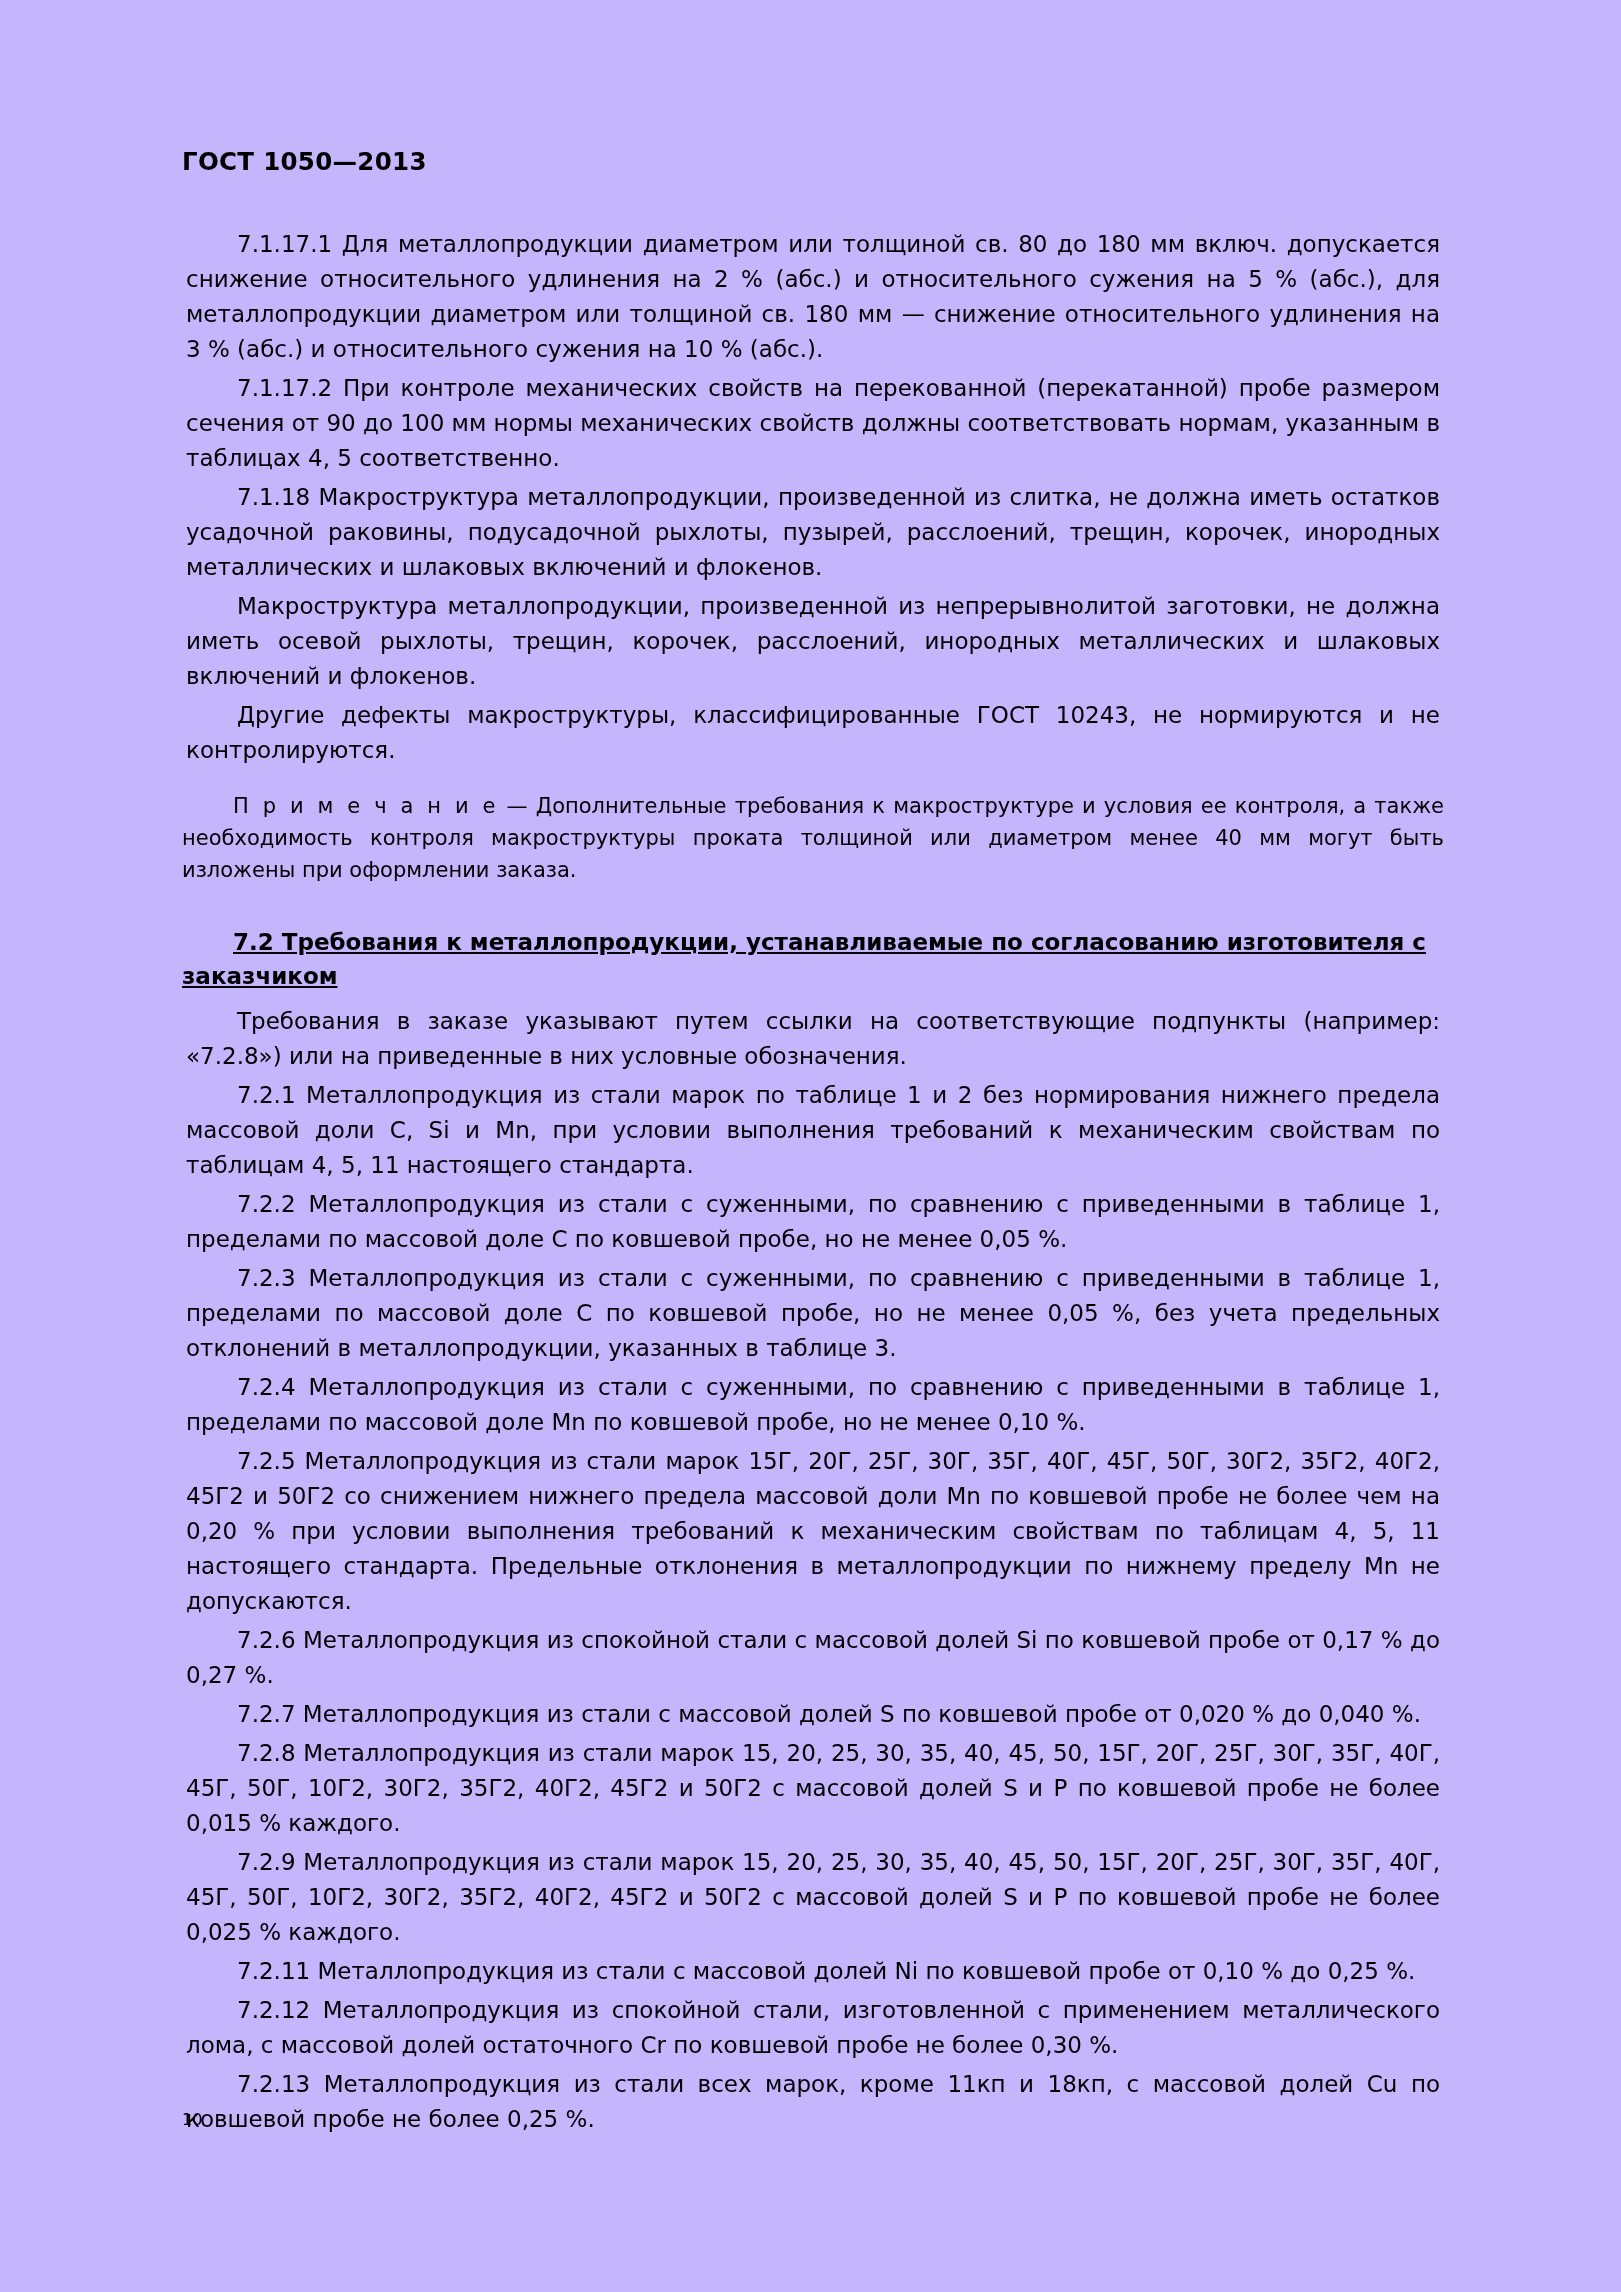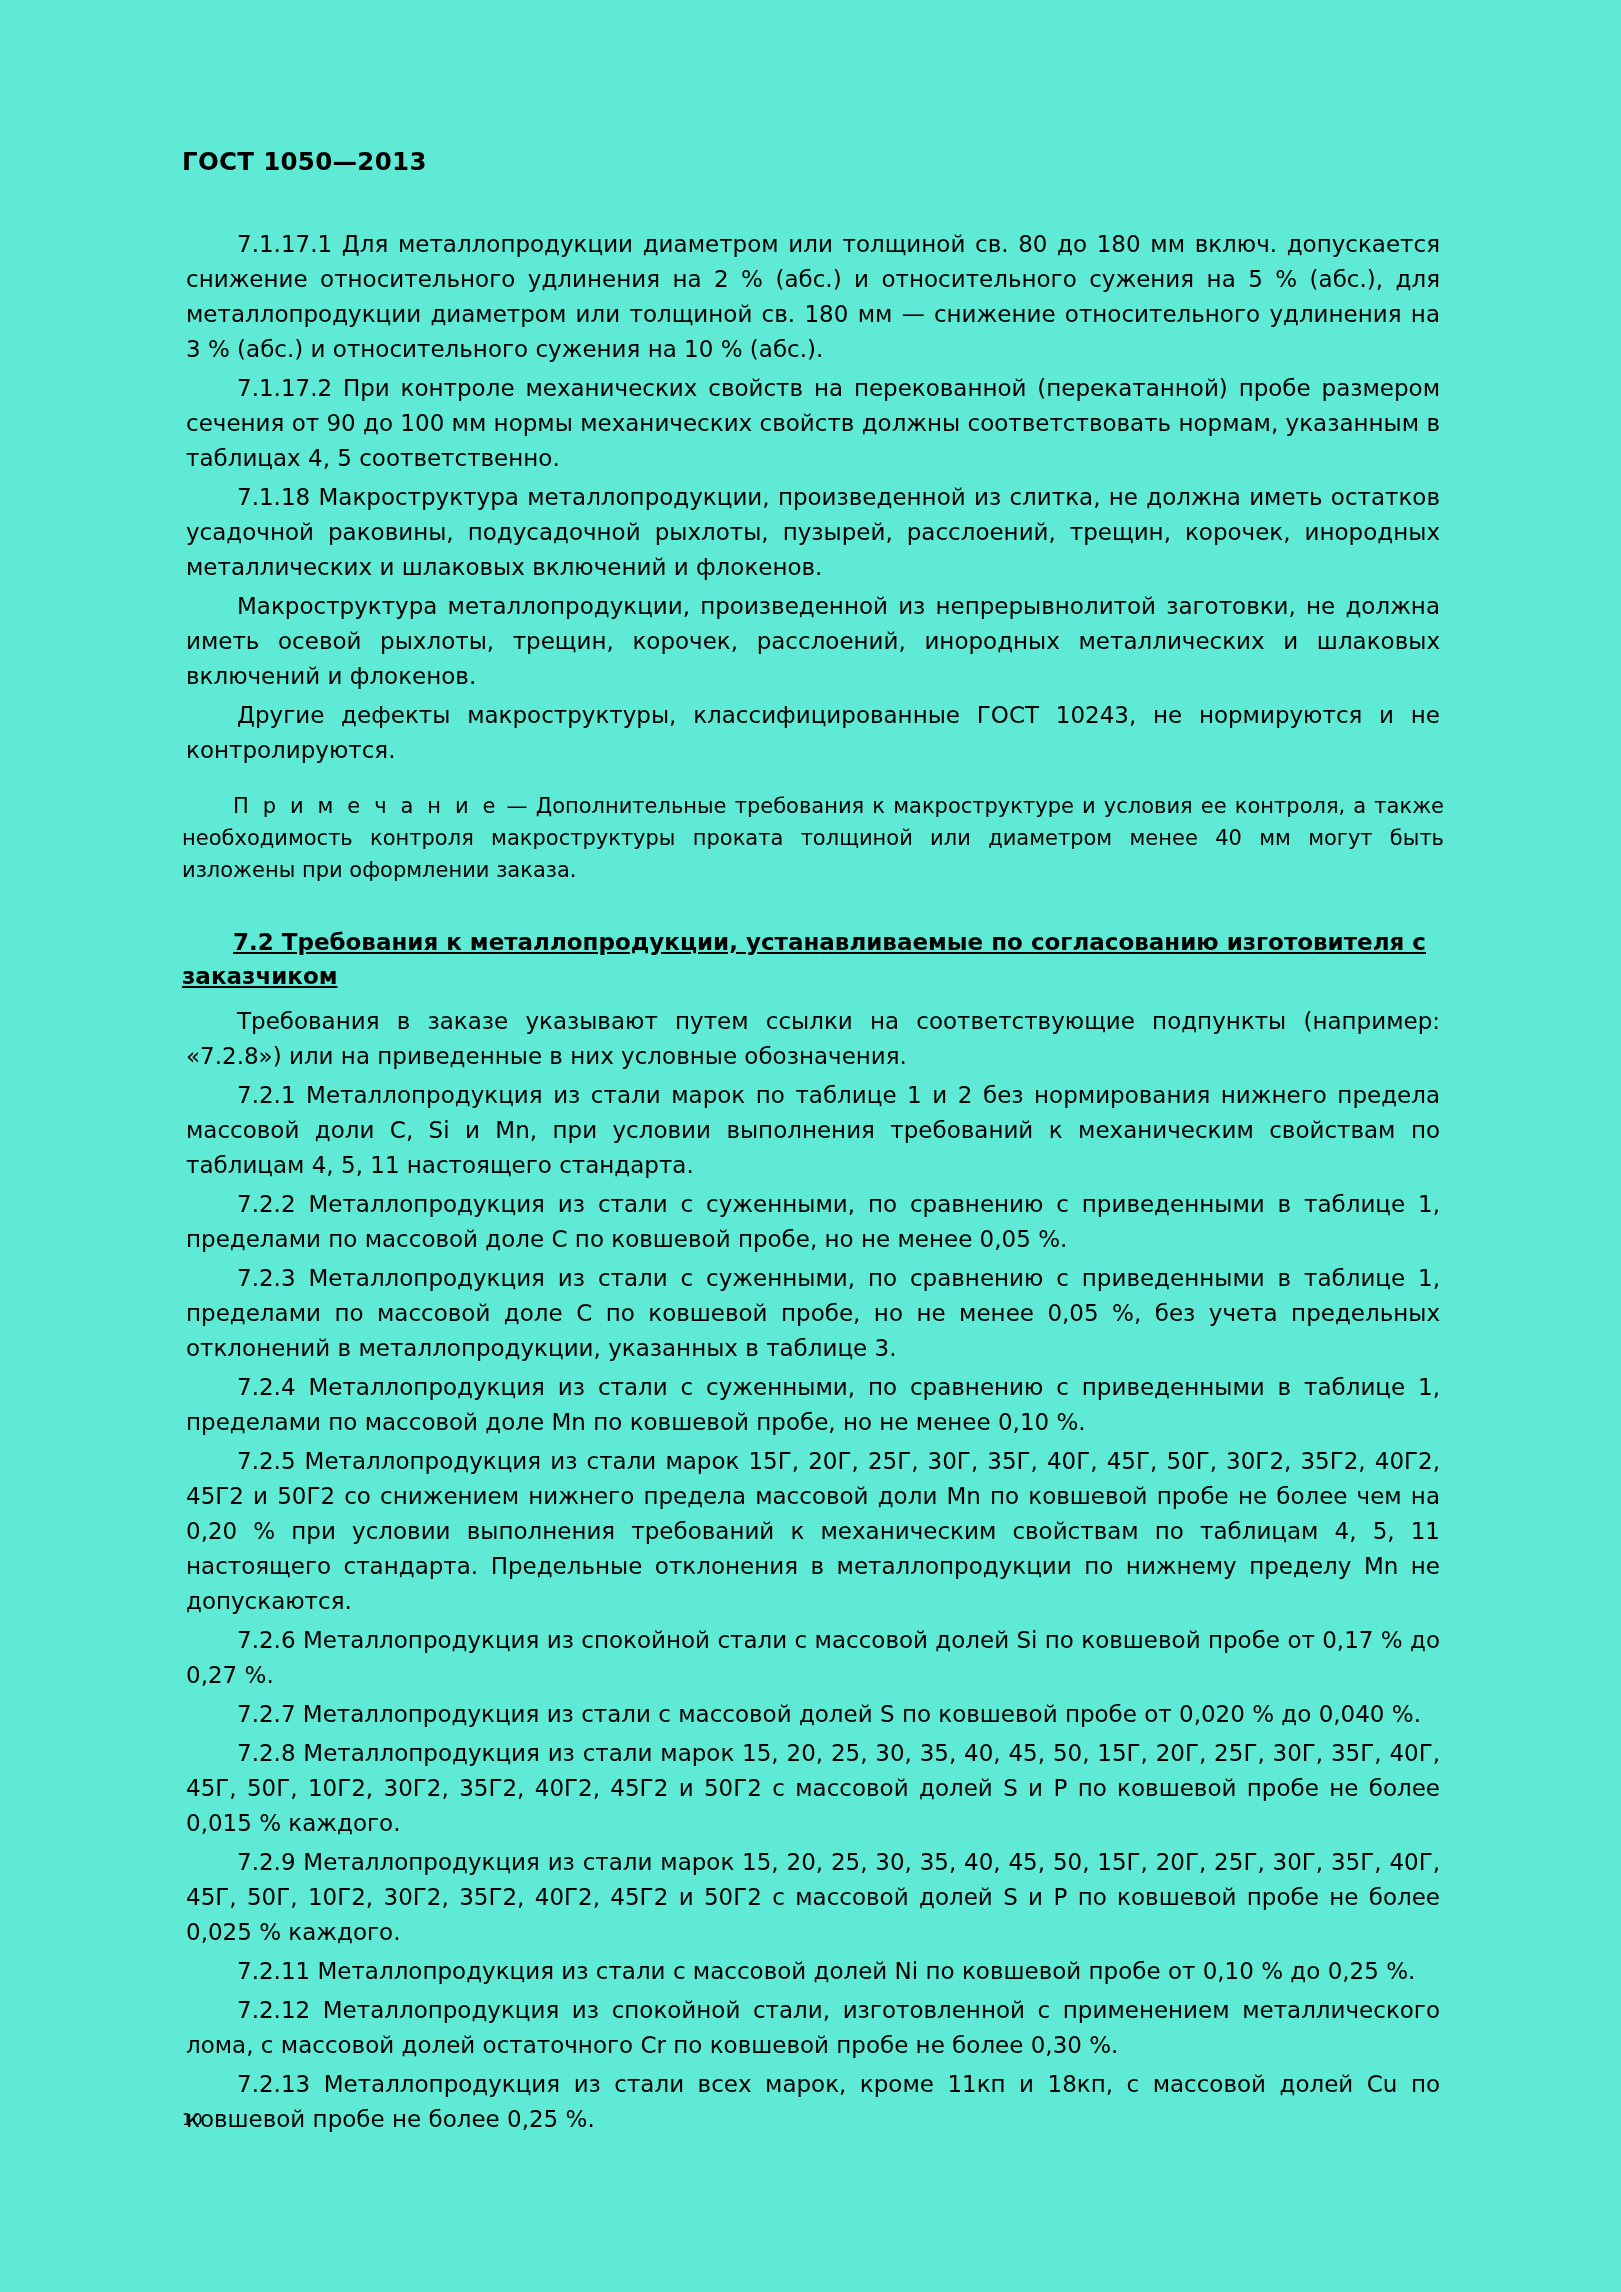--- a/index.html
+++ b/index.html
@@ -9,21 +9,21 @@
   }
   body {
     font-family: "DejaVu Sans", sans-serif;
     color: #000000;
   }
   .page {
     position: relative;
     width: 1621px;
     height: 2293px;
     margin: 0 auto;
-    background: #5eead4;
+    background: #c4b5fd;
     box-sizing: border-box;
   }
   .content {
     position: absolute;
     left: 182px;
     top: 147px;
     width: 1262px;
   }
   .doc-header {
     font-size: 24.5px;

